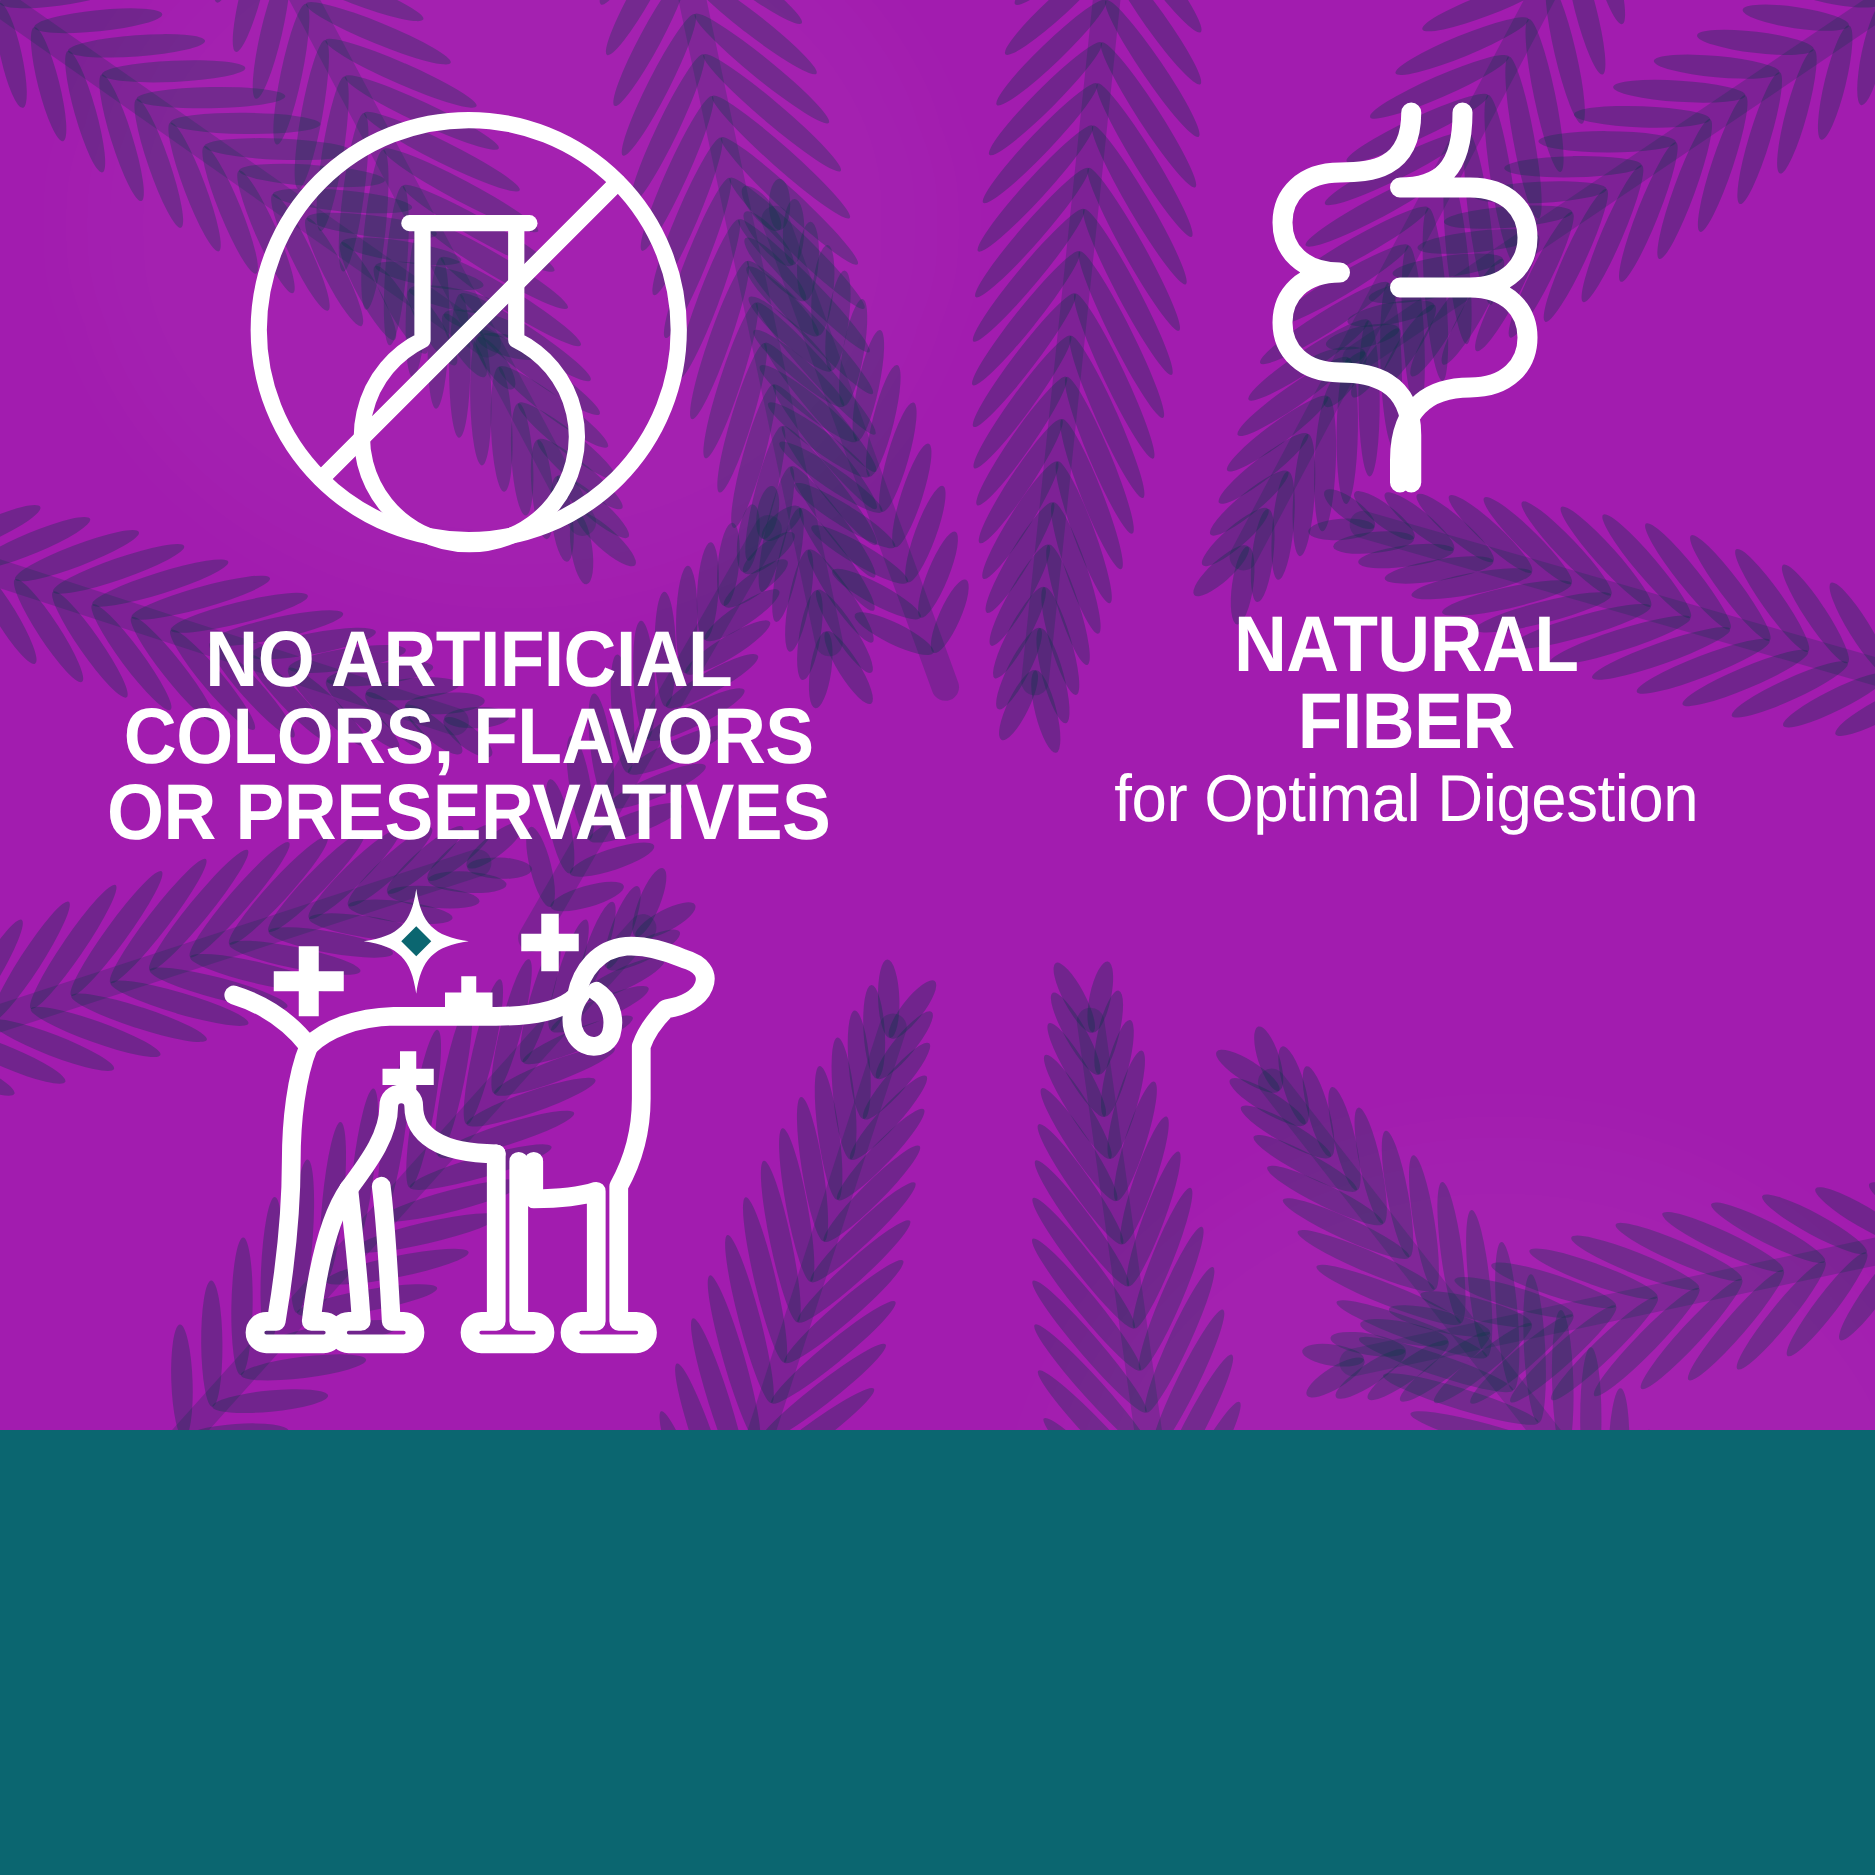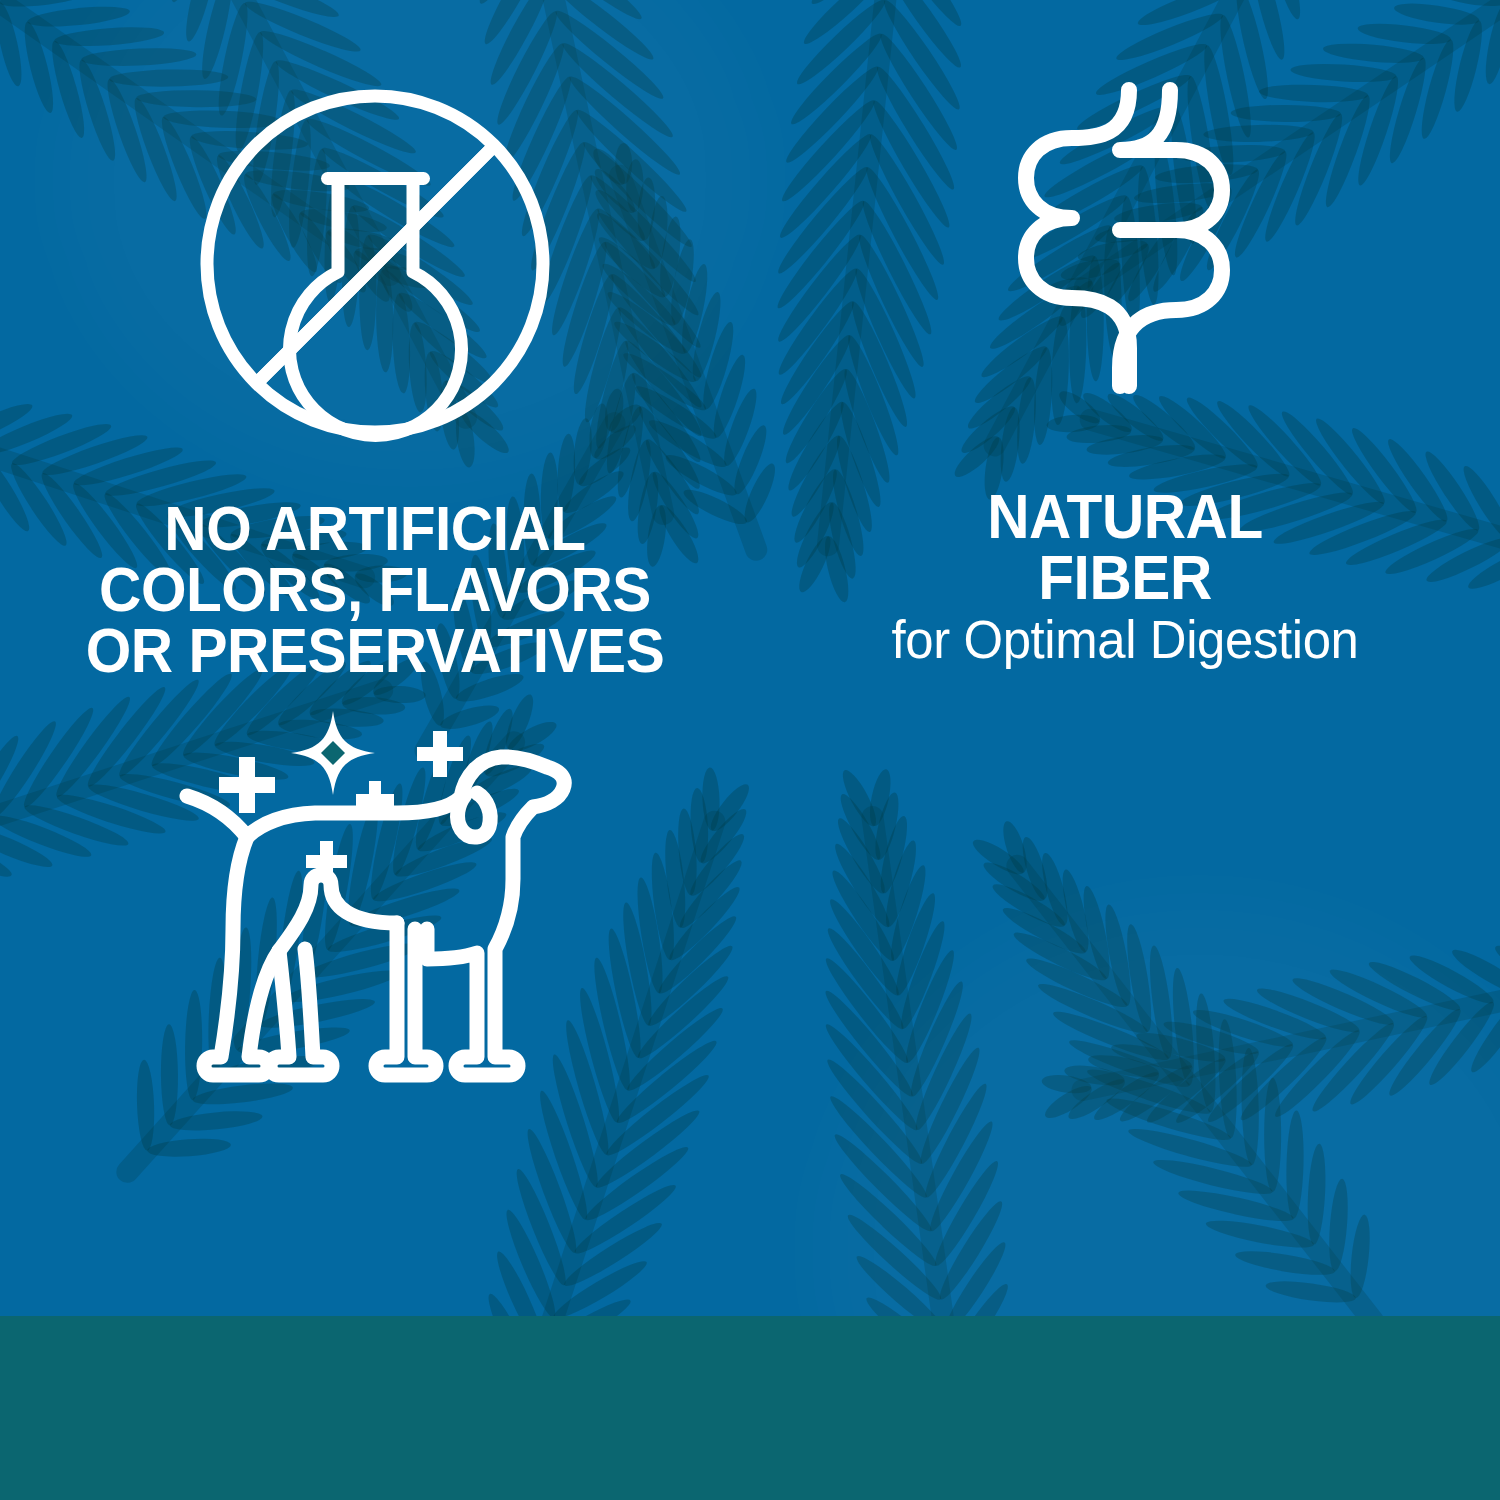--- a/index.html
+++ b/index.html
@@ -3,22 +3,22 @@
 <meta charset="utf-8">
 <style>
   html, body {
     margin: 0;
     padding: 0;
     background: #0b6670;
   }
   #canvas {
     position: relative;
     width: 1500px;
-    height: 1316px;
-    background: #0369a1;
+    height: 1144px;
+    background: #a21caf;
     overflow: hidden;
     font-family: "Liberation Sans", sans-serif;
   }
 
   
   .bg-texture {
     position: absolute;
     inset: 0;
     overflow: hidden;
     pointer-events: none;

